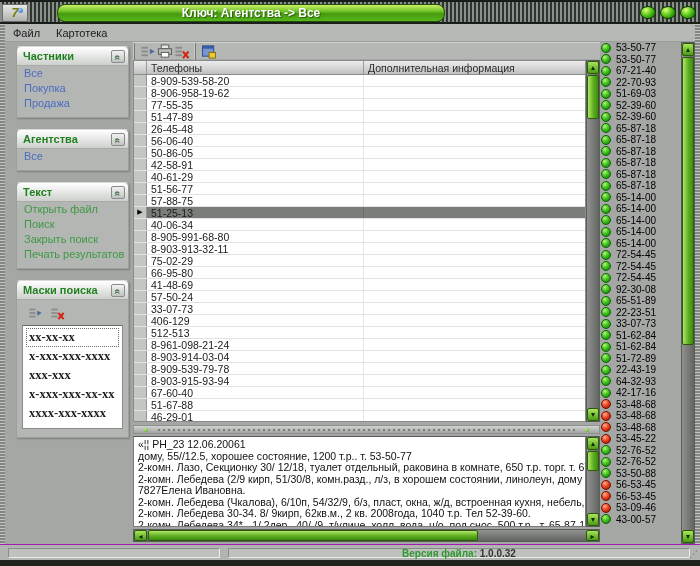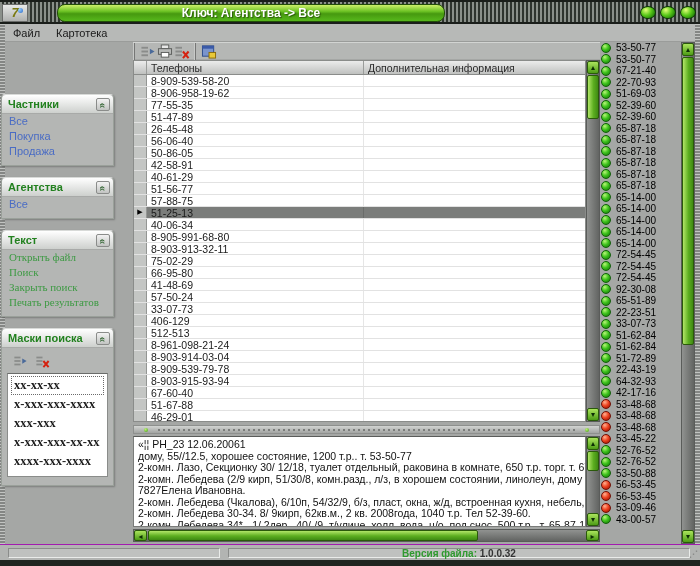--- a/index.html
+++ b/index.html
@@ -29,34 +29,34 @@
   #left-edge { left:0; } #right-edge { right:0; }
   #bottom-edge { position:absolute; left:0; top:560px; width:700px; height:6px;
     background:linear-gradient(#3a3e3a,#14181 4,#101410); background-color:#20241f; }
 
   
   #menubar { position:absolute; left:5px; top:24px; width:690px; height:18px;
     background:#b7b9b7; border-bottom:1px solid #9a9c9a; display:flex; align-items:flex-end; padding-left:8px; }
   .menu-item { padding:1px 8px 2px 0; margin-right:8px; color:#1a1a1a; cursor:default; }
 
   
-  #sidebar { position:absolute; left:1px; top:46px; width:113px;margin-top:48px; }
+  #sidebar { position:absolute; left:16px; top:46px; width:113px; }
   .side-panel { margin-bottom:11px; background:#b4b6b4; border:1px solid #9aa09a;
     border-top-color:#d8dad8; border-radius:4px 4px 0 0; box-shadow:1px 1px 2px rgba(0,0,0,0.25); }
   .panel-header { height:19px; background:linear-gradient(#ffffff,#cdd0cd); border-radius:4px 4px 0 0;
     display:flex; align-items:center; justify-content:space-between; padding:0 3px 0 6px;
     border-bottom:1px solid #a8aaa8; }
   .panel-title { font-weight:bold; font-size:11px; color:#22811f; }
   .collapse-btn { width:14px; height:13px; background:linear-gradient(#f2f2f2,#c2c4c2);
     border:1px solid #8a8c8a; border-radius:2px; text-align:center; cursor:pointer; position:relative; }
   .chev { display:inline-block; transform:rotate(90deg); font-size:10px; line-height:11px; color:#3a6a3a; font-weight:bold; }
   .panel-body { padding:0 0 6px 7px; }
   .panel-link { line-height:15px; height:15px; cursor:pointer; }
   .panel-link.blue { color:#4a6cc4; }
-  .panel-link.green { color:#3d9a43;font-family:Liberation Serif, serif; }
+  .panel-link.green { color:#3d9a43; }
   .mask-tools { display:flex; gap:6px; padding:5px 0 3px 10px; }
   .tool-ic { width:16px; height:15px; display:inline-flex; align-items:center; justify-content:center; cursor:pointer; }
   .mask-list { margin:2px 5px 8px 5px; background:#ffffff; border:1px solid #8a8c8a;
     border-top-color:#6a6c6a; height:104px; padding:2px 3px; overflow:hidden;
     font-family:"Liberation Serif", serif; font-weight:bold; font-size:12.5px; }
   .mask-item { line-height:17px; padding:0 2px; border:1px dotted transparent; cursor:default; }
   .mask-item.selected { border-color:#6a6a6a; }
 
   
   #toolbar { position:absolute; left:133px; top:42px; width:467px; height:17px;

